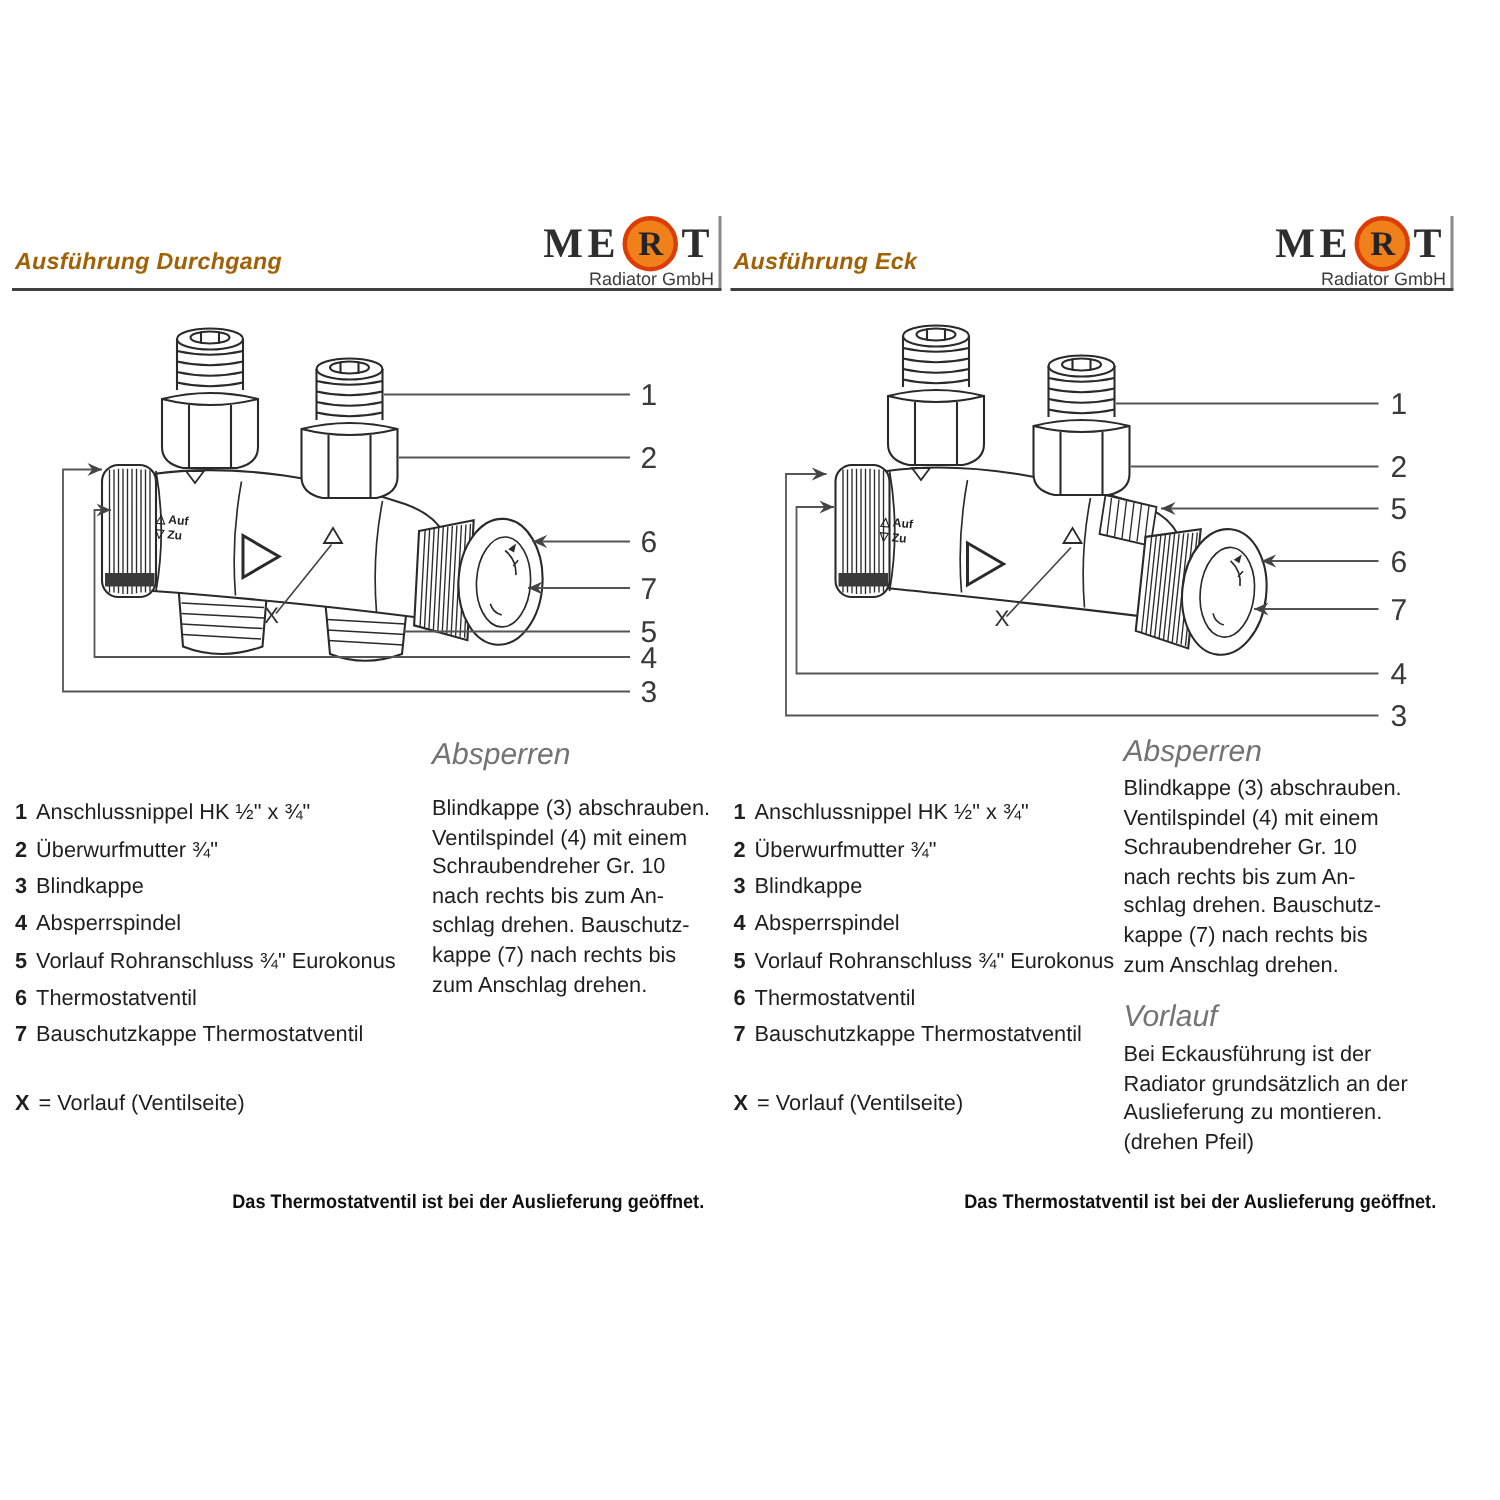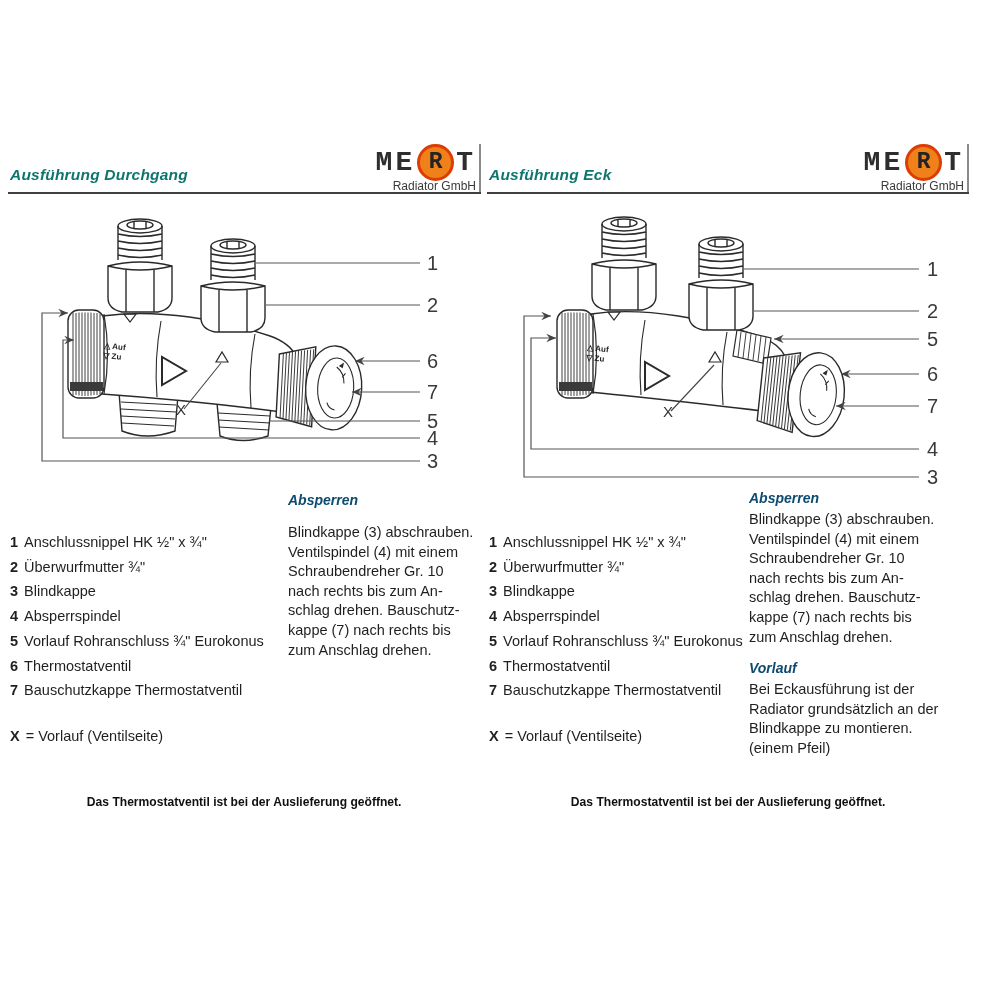--- a/index.html
+++ b/index.html
@@ -3,50 +3,50 @@
 <meta charset="utf-8">
 <style>
   html,body { margin:0; padding:0; background:#fff; }
   .page { position:relative; width:1000px; height:1000px; background:#ffffff; overflow:hidden;
           font-family:"Liberation Sans", sans-serif; color:#1f1f1f; }
   .panel { position:absolute; top:140px; height:730px; }
   .panel.pleft  { left:8px;   width:473px; }
   .panel.pright { left:487px; width:482px; }
 
   .panel-title { position:absolute; left:2px; top:26px; font-size:15.5px; font-weight:bold;
-                 font-style:italic; color:#0f766e; letter-spacing:.2px; }
+                 font-style:italic; color:#a16207; letter-spacing:.2px; }
   .rule { position:absolute; left:0; top:52px; width:100%; height:2px; background:#3f3f3f; }
 
   .logo { position:absolute; right:0; top:4px; width:120px; height:48px;
           display:flex; flex-direction:column; align-items:flex-end;
           border-right:2px solid #8a8a8a; padding-right:3px; box-sizing:border-box; }
-  .logo-letters { display:flex; align-items:center; font-family:Liberation Mono, monospace;
+  .logo-letters { display:flex; align-items:center; font-family:Liberation Serif, serif;
                   font-weight:bold; font-size:28px; color:#2e2e2e; line-height:30px; letter-spacing:3px; }
   .logo-circle { width:31px; height:31px; border-radius:50%; background:#f08019;
                  border:3px solid #dc3d05; display:flex; align-items:center; justify-content:center;
                  font-size:23px; line-height:23px; color:#242424; margin:0 2px; letter-spacing:0; }
   .logo-sub { font-family:Liberation Sans, sans-serif; font-size:12px; color:#3a3a3a; margin-top:-2px;text-align:right; }
 
   .diagram { position:absolute; left:0; top:70px; }
 
   .parts { position:absolute; left:2px; top:390px; font-size:14.5px; }
   .part-row { line-height:24.7px; white-space:nowrap; }
   .pn { font-weight:bold; margin-right:6px; }
   .x-note { position:absolute; left:2px; top:588px; font-size:14.5px; }
 
   .instructions { position:absolute; width:190px; }
   .pleft  .instructions { left:280px; top:352px; }
   .pright .instructions { left:262px; top:350px; }
-  .ihead { font-size:14px; font-weight:bold; font-style:italic; color:#0c4a6e; }
+  .ihead { font-size:20px; font-weight:normal; font-style:italic; color:#737373; }
   .pleft  .ihead.first { margin-bottom:15px; }
   .pright .ihead.first { margin-bottom:4px; }
   .ihead.second { margin-top:13px; margin-bottom:4px; }
   .iline { font-size:14.5px; line-height:19.6px; }
 
-  .footnote { position:absolute; left:0; top:652px; width:100%; text-align:center; }
+  .footnote { position:absolute; left:0; top:652px; width:100%; text-align:right; }
   .footnote span { display:inline-block; font-size:13px; font-weight:bold; color:#101010;
                    transform:scaleX(0.93); transform-origin:center; letter-spacing:0; }
 
   svg text { font-family:"Liberation Sans", sans-serif; }
 </style>
 </head>
 <body>
 
 <div class="page">
 
@@ -252,20 +252,20 @@
       <div class="iline">Blindkappe (3) abschrauben.</div>
       <div class="iline">Ventilspindel (4) mit einem</div>
       <div class="iline">Schraubendreher Gr. 10</div>
       <div class="iline">nach rechts bis zum An-</div>
       <div class="iline">schlag drehen. Bauschutz-</div>
       <div class="iline">kappe (7) nach rechts bis</div>
       <div class="iline">zum Anschlag drehen.</div>
       <div class="ihead second">Vorlauf</div>
       <div class="iline">Bei Eckausführung ist der</div>
       <div class="iline">Radiator grundsätzlich an der</div>
-      <div class="iline">Blindkappe zu montieren.</div>
-      <div class="iline">(einem Pfeil)</div>
+      <div class="iline">Auslieferung zu montieren.</div>
+      <div class="iline">(drehen Pfeil)</div>
     </div>
 
     <div class="footnote"><span>Das Thermostatventil ist bei der Auslieferung geöffnet.</span></div>
   </section>
 
 </div>
 
 </body></html>

